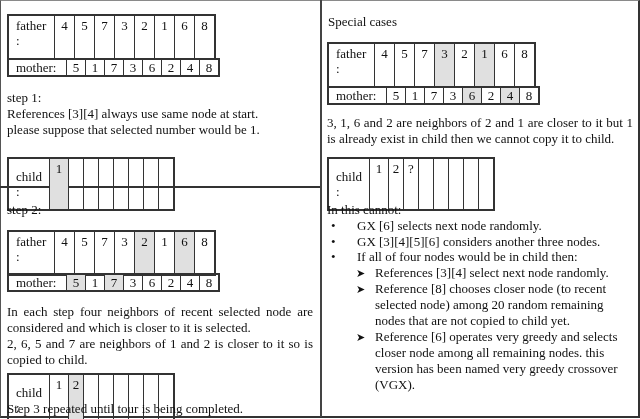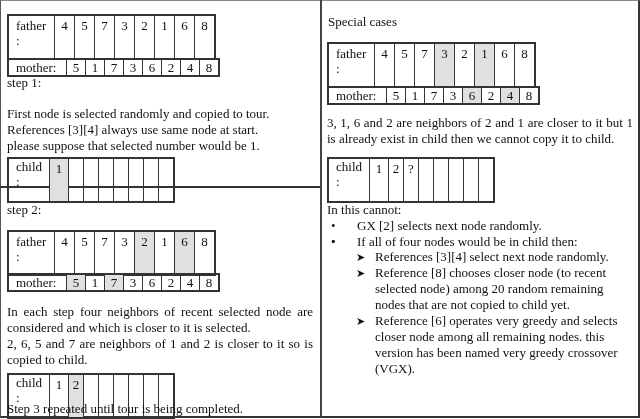--- a/index.html
+++ b/index.html
@@ -29,21 +29,21 @@
 
   .tall td { height: 40px; width: 19px; }
   .tall td.lbl { width: 38px; padding-top: 2px; }
   .tall td.cell { padding-top: 2px; }
   .tall .colon { display: block; }
 
   .flat td { height: 15px; width: 18px; margin-left: 36px; }
   .flat td.lbl { width: 50px; }
 
   .child td { height: 40px; width: 14px; }
-  .child td.lbl { width: 33px; padding-top: 0; }
+  .child td.lbl { width: 33px; padding-top: 10px; }
   .child td.cell { padding-top: 2px; }
   .child td.first { width: 18px; }
 
   .text { position: absolute; font-size: 13px; line-height: 16px; }
   .heading { position: absolute; font-weight: normal; font-size: 13px; }
   .justify { text-align: justify; }
 
   ul.bullets { margin: 0; padding: 0; list-style: none; }
   ul.bullets li { position: relative; padding-left: 30px; line-height: 15.5px; }
   ul.bullets li .bul { position: absolute; left: 4px; top: 0; }
@@ -82,23 +82,22 @@
         <td class="cell">7</td>
         <td class="cell">3</td>
         <td class="cell">6</td>
         <td class="cell">2</td>
         <td class="cell">4</td>
         <td class="cell">8</td>
       </tr>
 </tbody>
   </table>
 
-<div class="heading" style="left:7px; top:75px;">step 1:</div>
+<div class="heading" style="left:7px; top:90px;">step 1:</div>
 <div class="text" style="left:7px; top:106px; width:305px;">
-  <div>First node is selected randomly and copied to tour.</div>
   <div>References [3][4] always use same node at start.</div>
   <div>please suppose that selected number would be 1.</div>
 </div>
 
 <table class="gene-table child" style="left:7px; top:157px;">
   <tbody>
       <tr>
     <td class="lbl"><span>child</span><span class="colon" style="display:block">:</span></td>
   <td class="cell first hl">1</td>
         <td class="cell"></td>
@@ -212,22 +211,22 @@
         <td class="cell"></td>
         <td class="cell"></td>
         <td class="cell"></td>
       </tr>
 </tbody>
   </table>
 
 <div class="text" style="left:327px; top:202px; width:308px;">
   <div>In this cannot:</div>
   <ul class="bullets">
-    <li><span class="bul">•</span><span>GX [2] selects next node randomly.</span></li>
-    <li><span class="bul">•</span></li>
+    <li><span class="bul">•</span><span>GX [6] selects next node randomly.</span></li>
+    <li><span class="bul">•</span><span>GX [3][4][5][6] considers another three nodes.</span></li>
     <li><span class="bul">•</span><span>If all of four nodes would be in child then:</span></li>
   </ul>
   <ul class="sub">
     <li><span class="arr">➤</span><span> References [3][4] select next node randomly.</span></li>
     <li><span class="arr">➤</span><span>Reference [8] chooses closer node (to recent selected node) among 20 random remaining nodes that are not copied to child yet.</span></li>
     <li><span class="arr">➤</span><span>Reference [6] operates very greedy and selects closer node among all remaining nodes. this version has been named very greedy crossover (VGX).</span></li>
   </ul>
 </div>
 
 </body></html>

